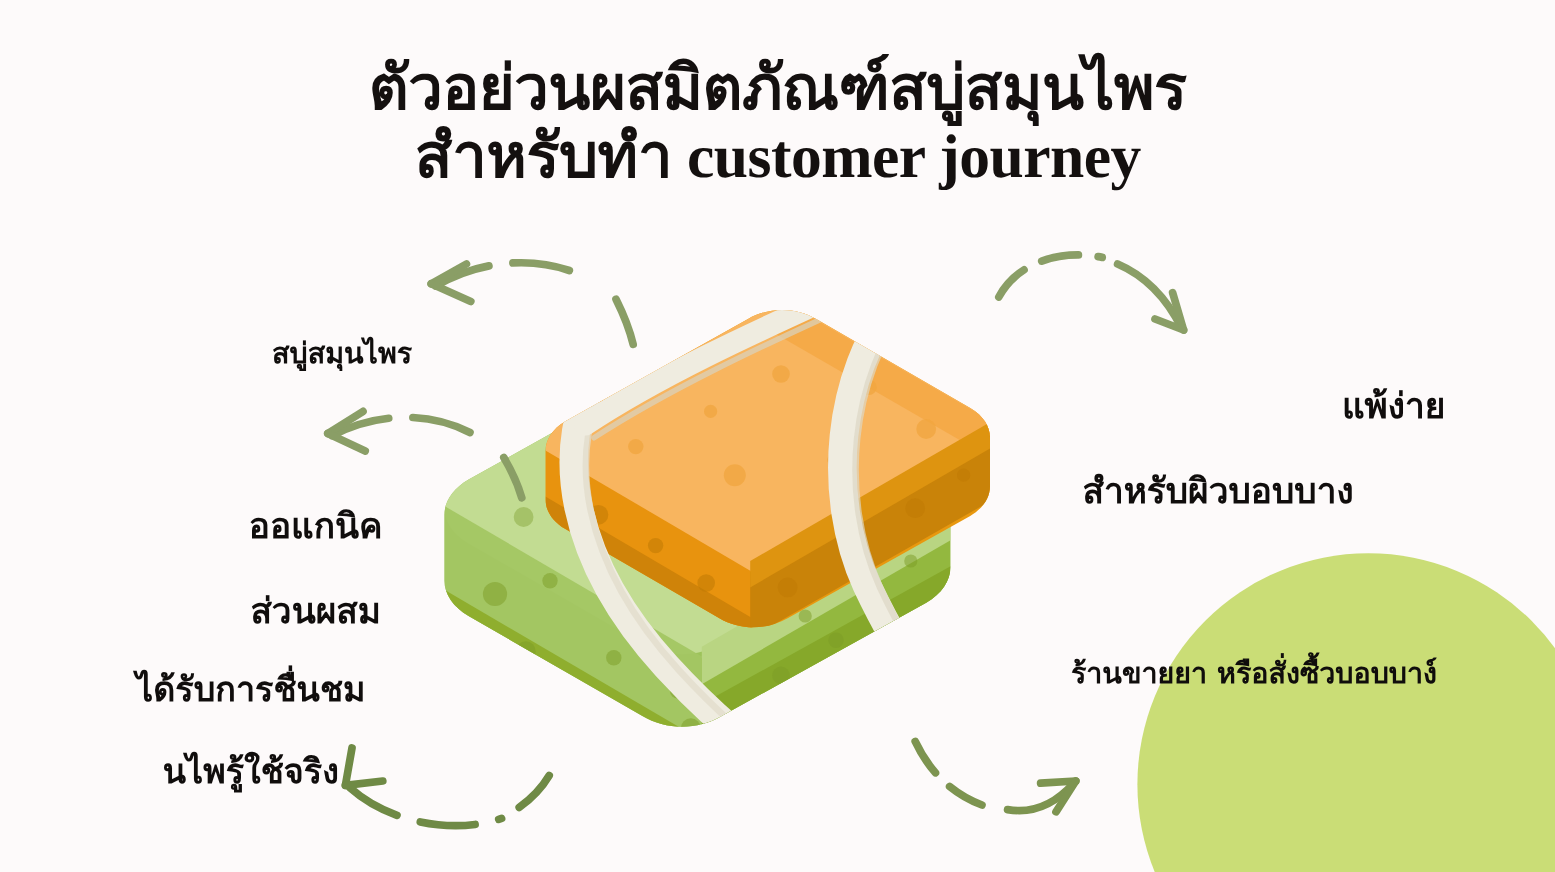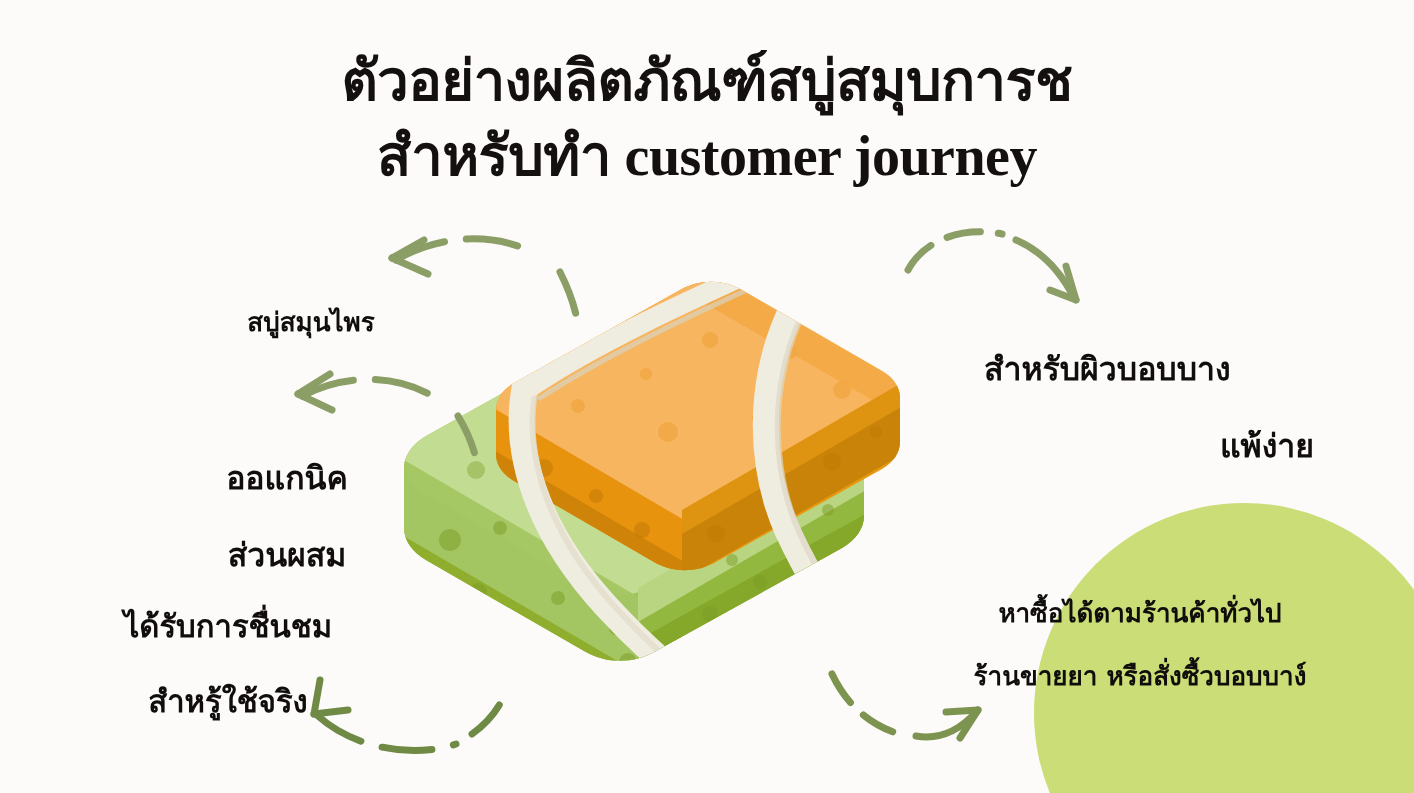--- a/index.html
+++ b/index.html
@@ -39,21 +39,21 @@
   .title-line {
     font-family: "Liberation Serif", "DejaVu Serif", serif;
     font-weight: bold;
     color: #14100f;
     font-size: 56px;
     line-height: 1.04;
     letter-spacing: -0.5px;
     white-space: nowrap;
   }
   .title-line.l2 {
-    margin-top: 17px;
+    margin-top: 4px;
   }
 
   
   .label {
     position: absolute;
     font-family: "DejaVu Sans", "Liberation Sans", sans-serif;
     font-weight: bold;
     color: #100d0c;
     line-height: 1.2;
     white-space: pre-line;
@@ -113,21 +113,21 @@
   }
 </style>
 </head>
 <body>
 
 <div id="canvas">
 
   <div class="corner-blob"></div>
 
   <div class="title-wrap">
-    <div class="title-line l1">ตัวอย่างผลิตภัณฑ์สบู่สมุบการช</div>
+    <div class="title-line l1">ตัวอย่วนผสมิตภัณฑ์สบู่สมุนไพร</div>
     <div class="title-line l2">สำหรับทำ customer journey</div>
   </div>
 
   <svg id="soap" width="660" height="470" viewBox="0 0 660 470">
     <defs>
       <clipPath id="clipGreenTop">
         <path d="M218 150 L404 48 C424 37 452 37 474 48 L632 140 C654 153 654 171 632 184 L446 288 C424 300 396 300 374 288 L218 196 C196 183 196 163 218 150 Z"></path>
       </clipPath>
       <clipPath id="clipGreenFront">
         <path d="M24 258 L24 318 C24 330 32 342 46 350 L204 441 C226 454 254 454 276 441 L462 338 C476 330 484 318 484 306 L484 246 L24 246 Z"></path>
@@ -303,26 +303,25 @@
     <span class="ln">สบู่สมุนไพร</span>
   </div>
 
   <div class="label" id="label-organic">
     <span class="ln">ออแกนิค</span>
     <span class="ln">ส่วนผสม</span>
   </div>
 
   <div class="label" id="label-praised">
     <span class="ln">ได้รับการชื่นชม</span>
-    <span class="ln">สำหรู้ใช้จริง</span>
+    <span class="ln">นไพรู้ใช้จริง</span>
   </div>
 
   <div class="label" id="label-sensitive">
+    <span class="ln ln2">แพ้ง่าย</span>
     <span class="ln">สำหรับผิวบอบบาง</span>
-    <span class="ln ln2">แพ้ง่าย</span>
   </div>
 
   <div class="label" id="label-availability">
-    <span class="ln">หาซื้อได้ตามร้านค้าทั่วไป</span>
     <span class="ln">ร้านขายยา หรือสั่งซื้วบอบบาง์</span>
   </div>
 
 </div>
 
 </body></html>

